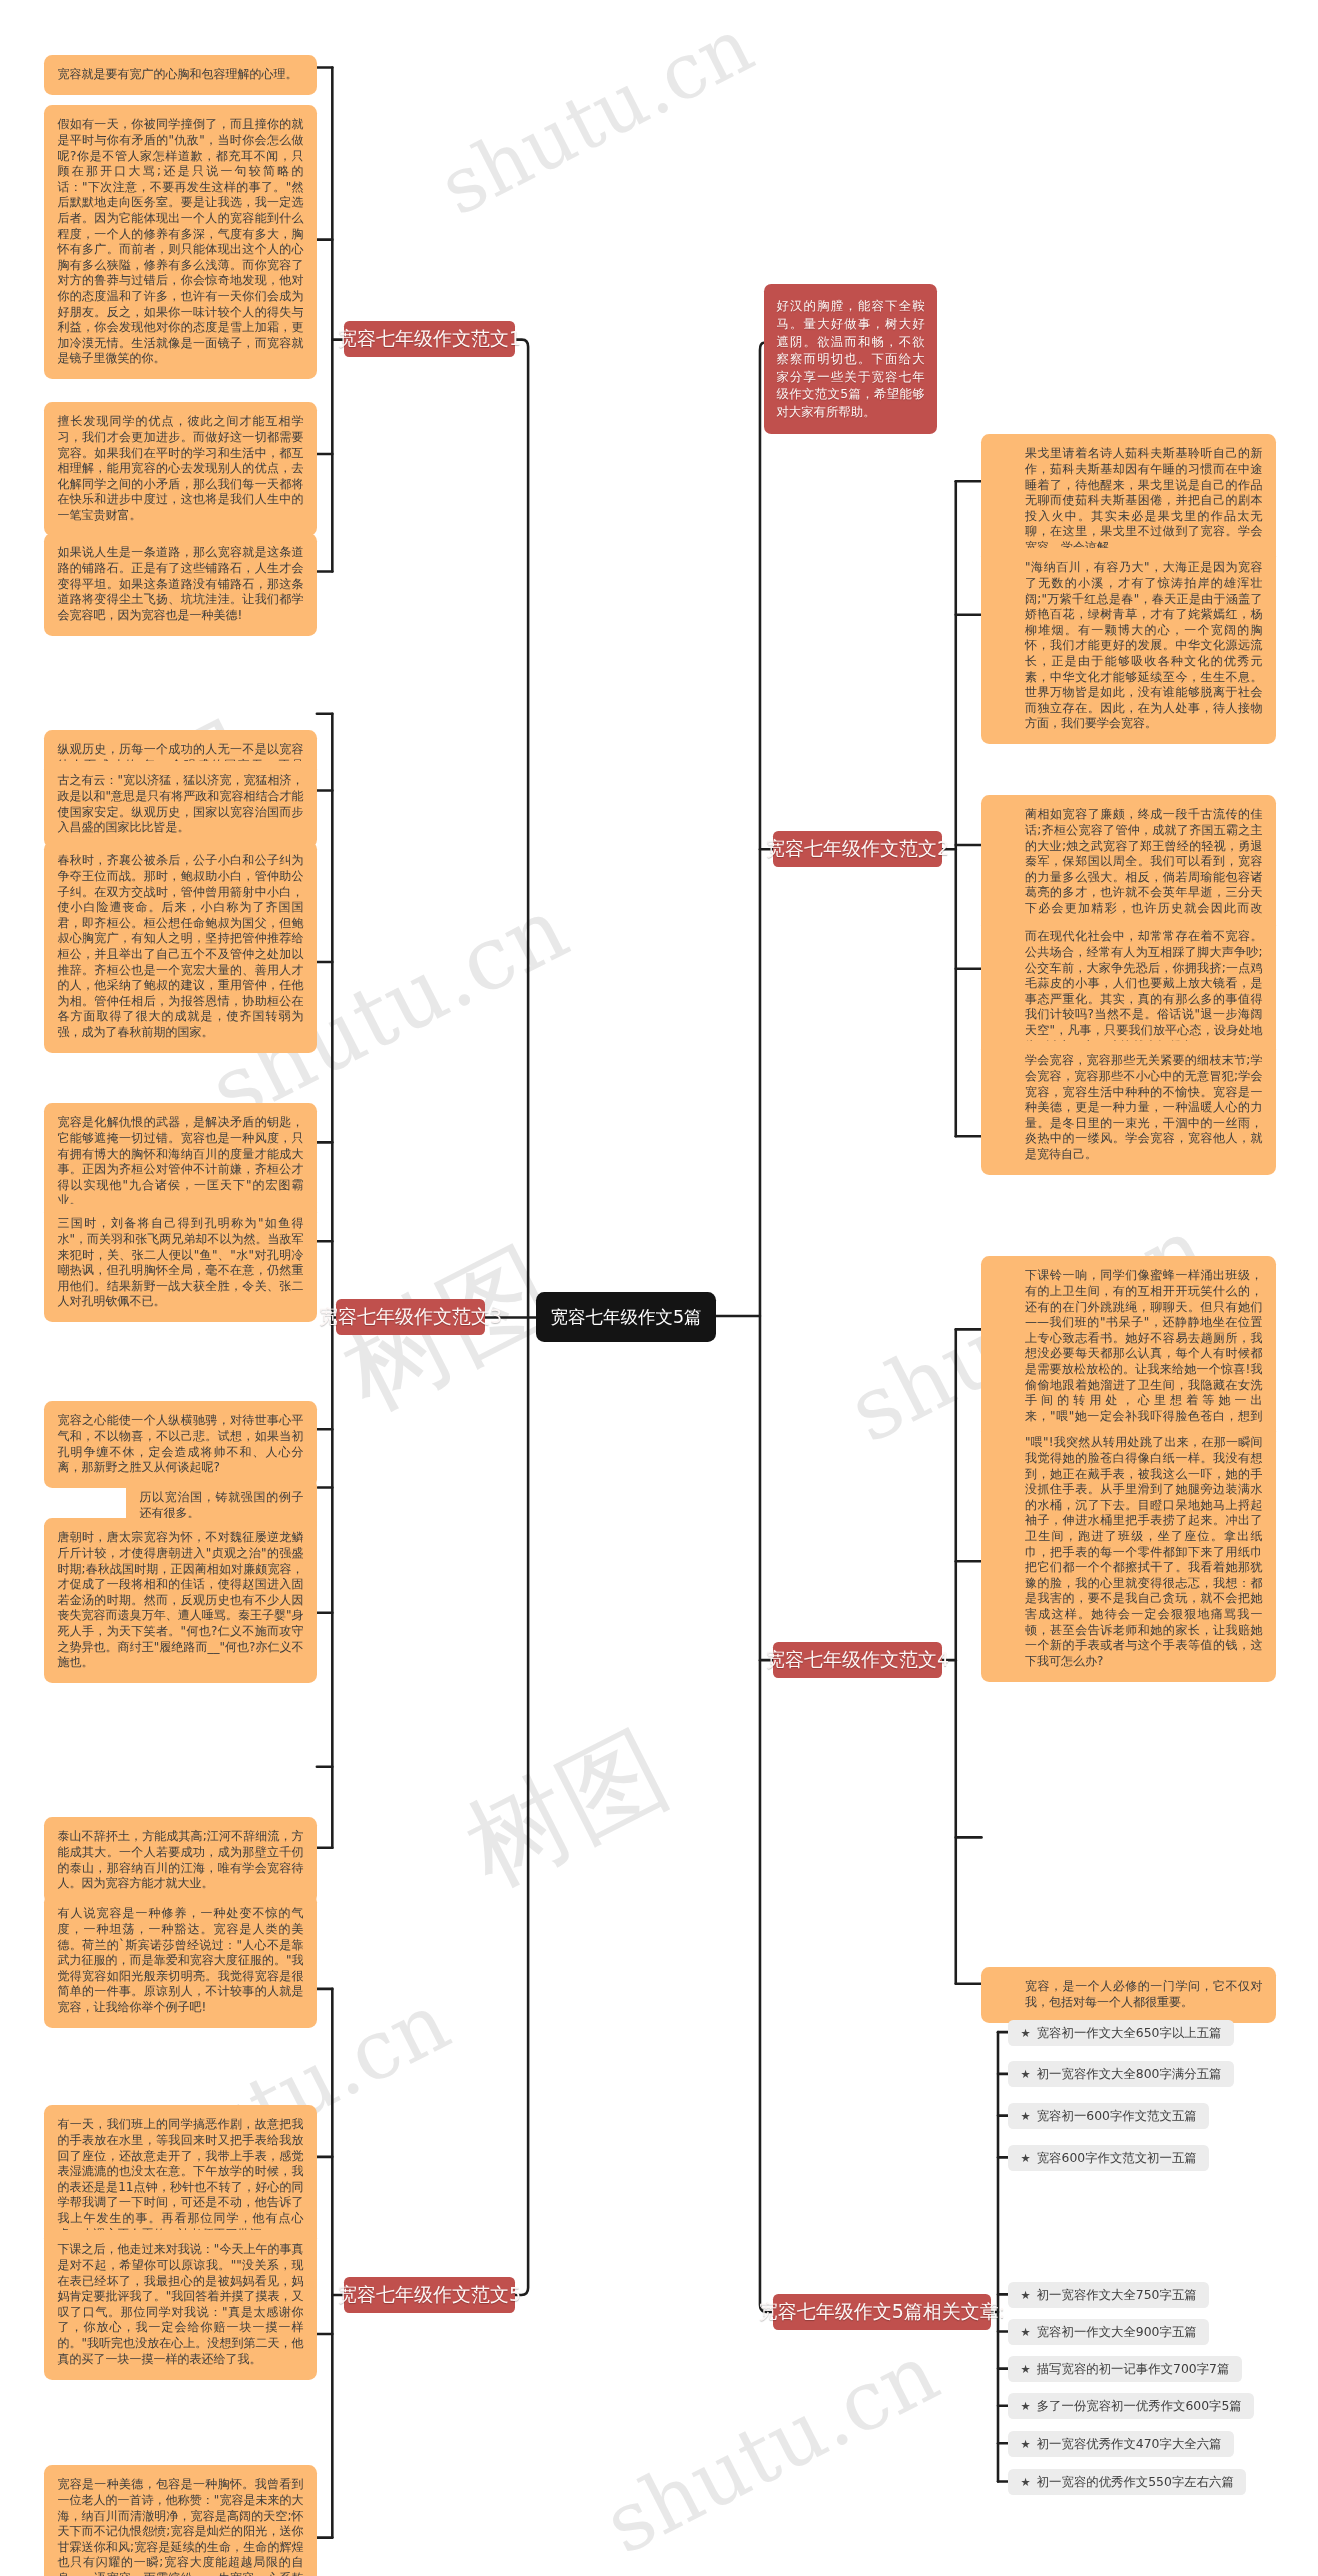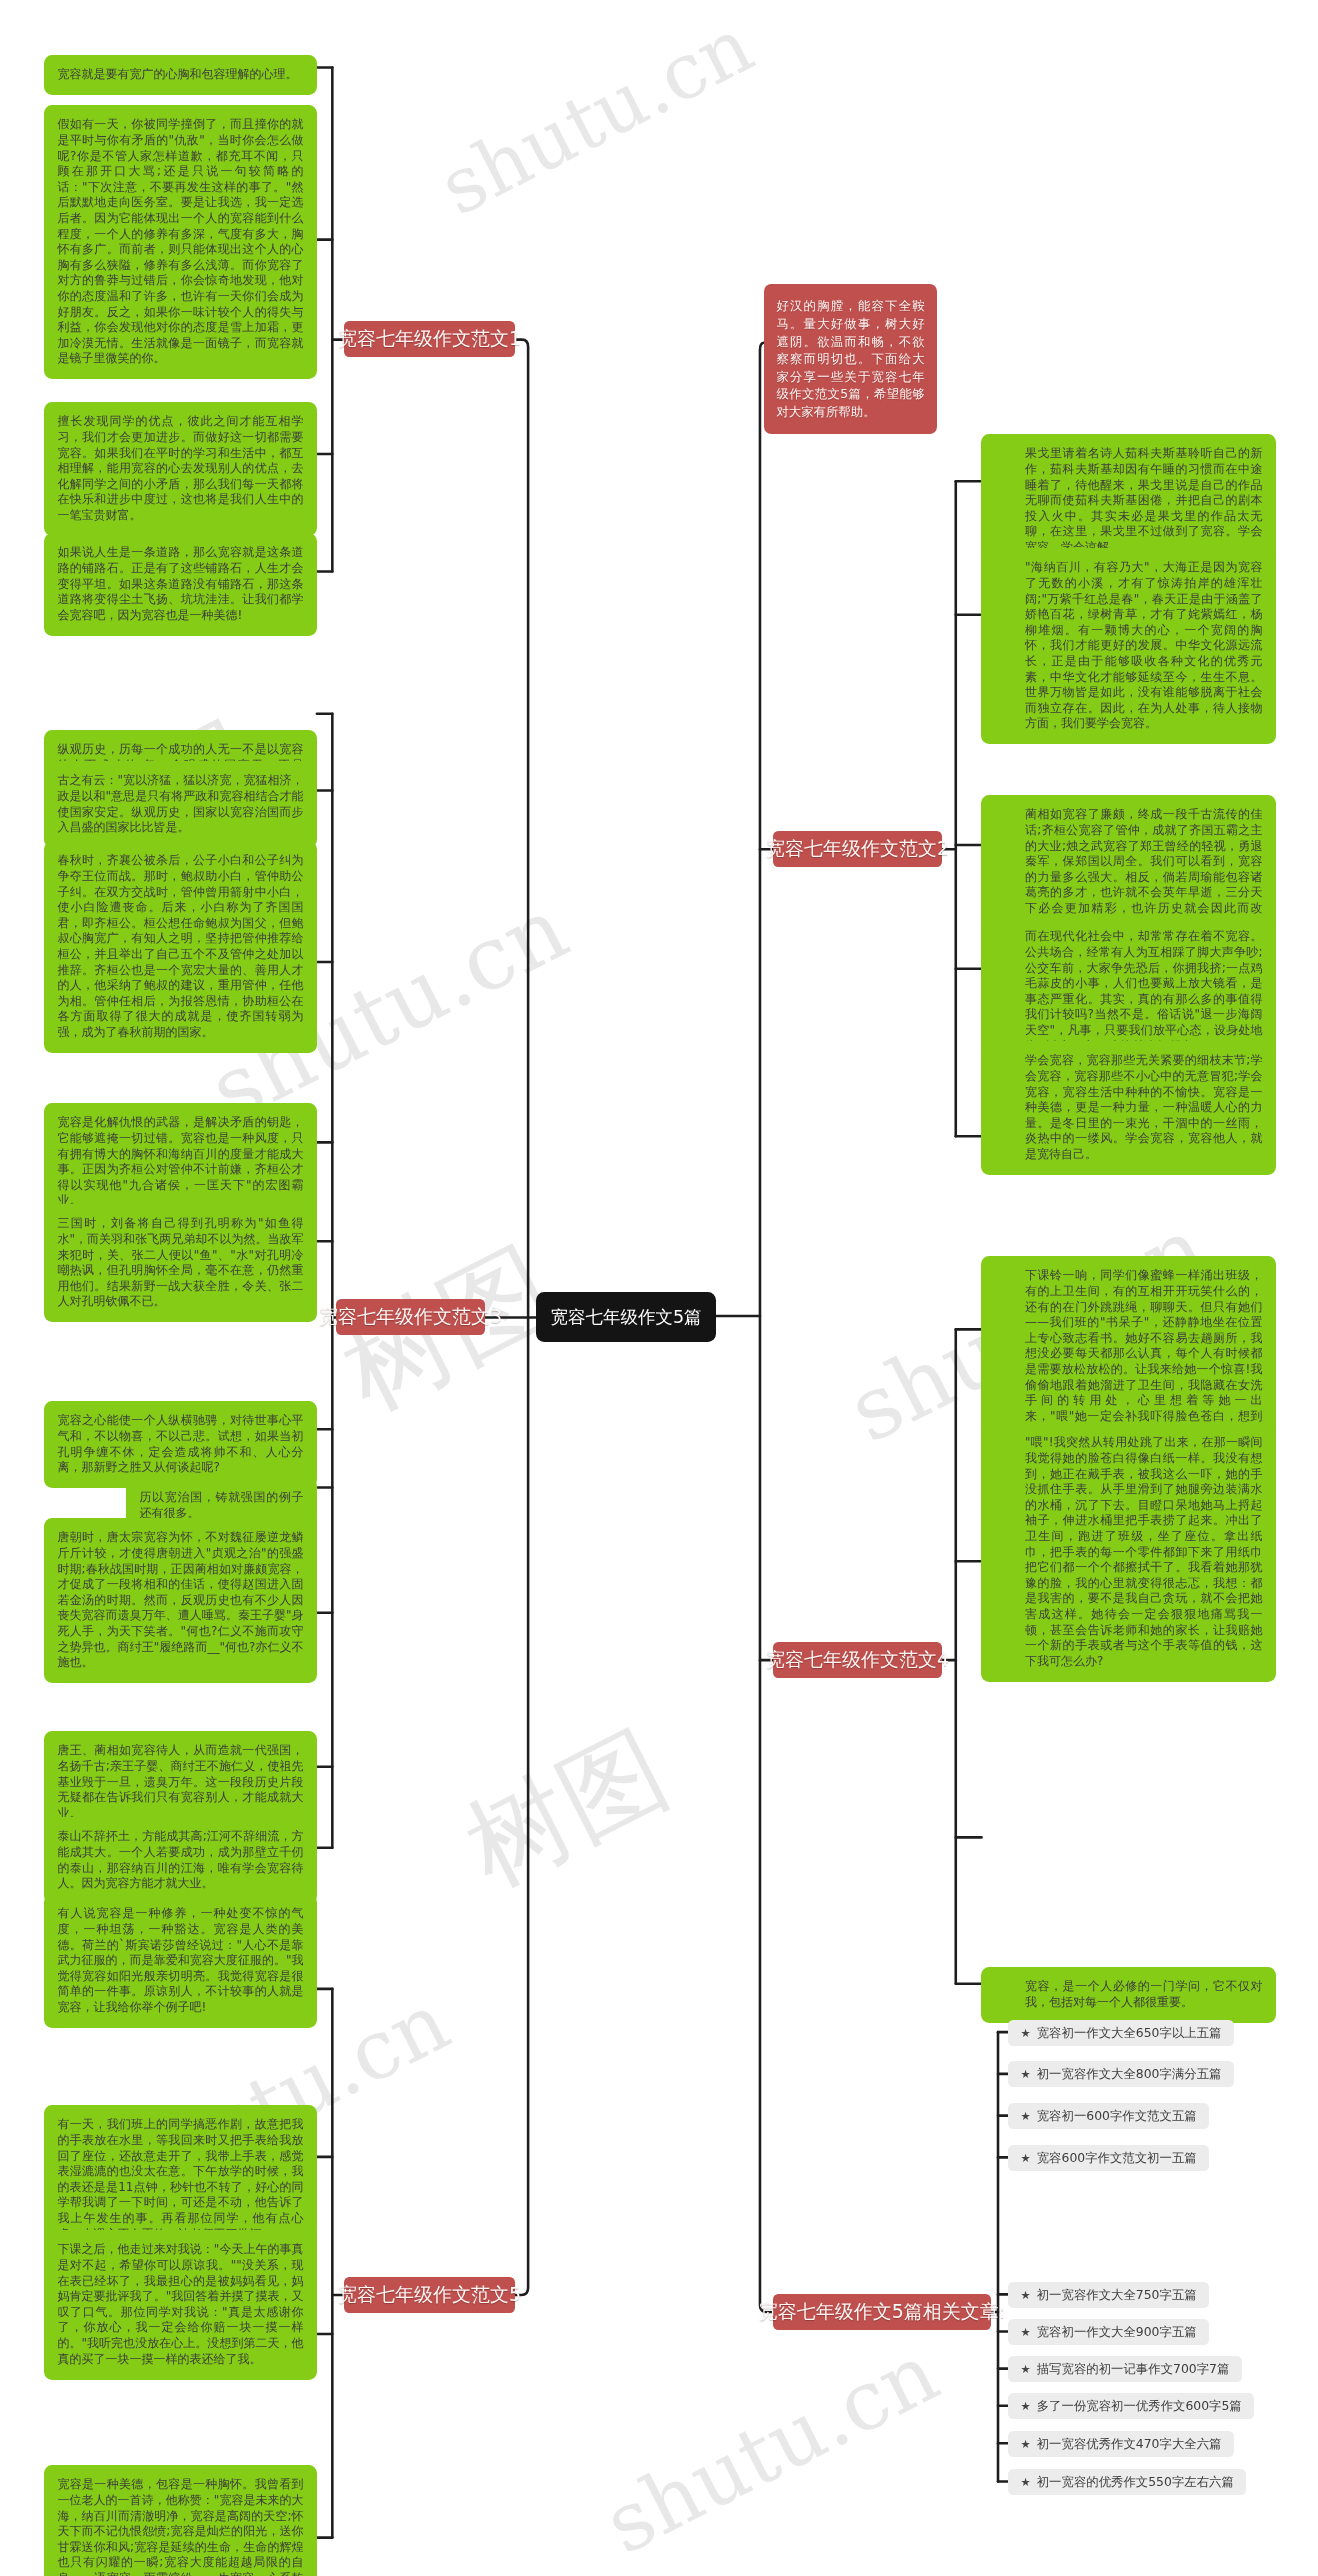--- a/index.html
+++ b/index.html
@@ -6,21 +6,21 @@
   body{
     width:1319px;height:2684px;position:relative;background:#ffffff;
     font-family:"DejaVu Sans","Liberation Sans",sans-serif;
   }
   #canvas{position:absolute;inset:0;width:1319px;height:2684px;overflow:hidden;}
   svg.wires{position:absolute;left:0;top:0;z-index:1;}
   .wm{position:absolute;z-index:0;color:#c9c9c9;opacity:.42;transform:rotate(-27deg);
       font-family:"DejaVu Serif","Liberation Serif",serif;white-space:nowrap;pointer-events:none;}
   .blk{
     position:absolute;z-index:2;box-sizing:border-box;width:273px;
-    background:#84cc16;border-radius:8.2px;padding:12.4px 13.4px;
+    background:#fdba74;border-radius:8.2px;padding:12.4px 13.4px;
     font-size:12px;line-height:1.3;color:#3c3c3c;letter-spacing:0;
     text-align:justify;word-break:break-all;
   }
   .rblk{width:295px;padding-left:44px;}
   .lbl{
     position:absolute;z-index:3;box-sizing:border-box;height:36px;
     background:#c0504d;border-radius:5.2px;color:#fdf7f6;
     display:flex;align-items:center;justify-content:center;
     font-size:19px;white-space:nowrap;text-shadow:0 0.5px 1px rgba(0,0,0,.25);
   }
@@ -136,21 +136,20 @@
   <div class="blk" style="left:44px;top:533px;">如果说人生是一条道路，那么宽容就是这条道路的铺路石。正是有了这些铺路石，人生才会变得平坦。如果这条道路没有铺路石，那这条道路将变得尘土飞扬、坑坑洼洼。让我们都学会宽容吧，因为宽容也是一种美德!</div>
 
   <div class="blk" style="left:44px;top:686px;margin-top:44px;">纵观历史，历每一个成功的人无一不是以宽容待人而成功的;每一个强盛的国家无一不是以"宽猛相济"为治国之道的。只有宽容才能成就大业。</div>
   <div class="blk" style="left:44px;top:761px;">古之有云："宽以济猛，猛以济宽，宽猛相济，政是以和"意思是只有将严政和宽容相结合才能使国家安定。纵观历史，国家以宽容治国而步入昌盛的国家比比皆是。</div>
   <div class="blk" style="left:44px;top:841px;">春秋时，齐襄公被杀后，公子小白和公子纠为争夺王位而战。那时，鲍叔助小白，管仲助公子纠。在双方交战时，管仲曾用箭射中小白，使小白险遭丧命。后来，小白称为了齐国国君，即齐桓公。桓公想任命鲍叔为国父，但鲍叔心胸宽广，有知人之明，坚持把管仲推荐给桓公，并且举出了自己五个不及管仲之处加以推辞。齐桓公也是一个宽宏大量的、善用人才的人，他采纳了鲍叔的建议，重用管仲，任他为相。管仲任相后，为报答恩情，协助桓公在各方面取得了很大的成就是，使齐国转弱为强，成为了春秋前期的国家。</div>
   <div class="blk" style="left:44px;top:1103px;">宽容是化解仇恨的武器，是解决矛盾的钥匙，它能够遮掩一切过错。宽容也是一种风度，只有拥有博大的胸怀和海纳百川的度量才能成大事。正因为齐桓公对管仲不计前嫌，齐桓公才得以实现他"九合诸侯，一匡天下"的宏图霸业。</div>
   <div class="blk" style="left:44px;top:1204px;">三国时，刘备将自己得到孔明称为"如鱼得水"，而关羽和张飞两兄弟却不以为然。当敌军来犯时，关、张二人便以"鱼"、"水"对孔明冷嘲热讽，但孔明胸怀全局，毫不在意，仍然重用他们。结果新野一战大获全胜，令关、张二人对孔明钦佩不已。</div>
   <div class="blk" style="left:44px;top:1401px;">宽容之心能使一个人纵横驰骋，对待世事心平气和，不以物喜，不以己悲。试想，如果当初孔明争缠不休，定会造成将帅不和、人心分离，那新野之胜又从何谈起呢?</div>
   <div class="blk" style="left:126px;top:1478px;width:191px;">历以宽治国，铸就强国的例子还有很多。</div>
   <div class="blk" style="left:44px;top:1518px;">唐朝时，唐太宗宽容为怀，不对魏征屡逆龙鳞斤斤计较，才使得唐朝进入"贞观之治"的强盛时期;春秋战国时期，正因蔺相如对廉颇宽容，才促成了一段将相和的佳话，使得赵国进入固若金汤的时期。然而，反观历史也有不少人因丧失宽容而遗臭万年、遭人唾骂。秦王子婴"身死人手，为天下笑者。"何也?仁义不施而攻守之势异也。商纣王"履绝路而__"何也?亦仁义不施也。</div>
-  <div class="blk" style="left:44px;top:1731px;">唐王、蔺相如宽容待人，从而造就一代强国，名扬千古;亲王子婴、商纣王不施仁义，使祖先基业毁于一旦，遗臭万年。这一段段历史片段无疑都在告诉我们只有宽容别人，才能成就大业。</div>
   <div class="blk" style="left:44px;top:1817px;">泰山不辞抔土，方能成其高;江河不辞细流，方能成其大。一个人若要成功，成为那壁立千仞的泰山，那容纳百川的江海，唯有学会宽容待人。因为宽容方能才就大业。</div>
 
   <div class="blk" style="left:44px;top:1894px;">有人说宽容是一种修养，一种处变不惊的气度，一种坦荡，一种豁达。宽容是人类的美德。荷兰的`斯宾诺莎曾经说过："人心不是靠武力征服的，而是靠爱和宽容大度征服的。"我觉得宽容如阳光般亲切明亮。我觉得宽容是很简单的一件事。原谅别人，不计较事的人就是宽容，让我给你举个例子吧!</div>
   <div class="blk" style="left:44px;top:2105px;">有一天，我们班上的同学搞恶作剧，故意把我的手表放在水里，等我回来时又把手表给我放回了座位，还故意走开了，我带上手表，感觉表湿漉漉的也没太在意。下午放学的时候，我的表还是是11点钟，秒针也不转了，好心的同学帮我调了一下时间，可还是不动，他告诉了我上午发生的事。再看那位同学，他有点心虚，上课心不在焉的，被老师再三批评。</div>
   <div class="blk" style="left:44px;top:2230px;">下课之后，他走过来对我说："今天上午的事真是对不起，希望你可以原谅我。""没关系，现在表已经坏了，我最担心的是被妈妈看见，妈妈肯定要批评我了。"我回答着并摸了摸表，又叹了口气。那位同学对我说："真是太感谢你了，你放心，我一定会给你赔一块一摸一样的。"我听完也没放在心上。没想到第二天，他真的买了一块一摸一样的表还给了我。</div>
   <div class="blk" style="left:44px;top:2465px;">宽容是一种美德，包容是一种胸怀。我曾看到一位老人的一首诗，他称赞："宽容是未来的大海，纳百川而清澈明净，宽容是高阔的天空;怀天下而不记仇恨怨愤;宽容是灿烂的阳光，送你甘霖送你和风;宽容是延续的生命，生命的辉煌也只有闪耀的一瞬;宽容大度能超越局限的自身，一语宽容，雨露缤纷，一生宽容，心系乾坤。"所以我们要从小学会宽容，才会成为一个有用的人。</div>
 
   <div class="intro" style="left:764px;top:284px;">好汉的胸膛，能容下全鞍马。量大好做事，树大好遮阴。欲温而和畅，不欲察察而明切也。下面给大家分享一些关于宽容七年级作文范文5篇，希望能够对大家有所帮助。</div>
 
   <div class="lbl" style="left:773px;top:831px;width:169px;">宽容七年级作文范文2</div>

